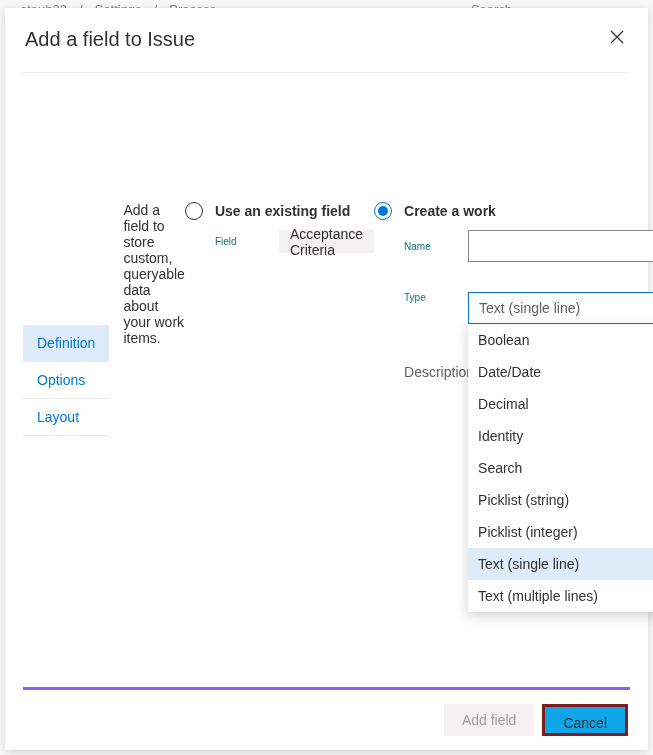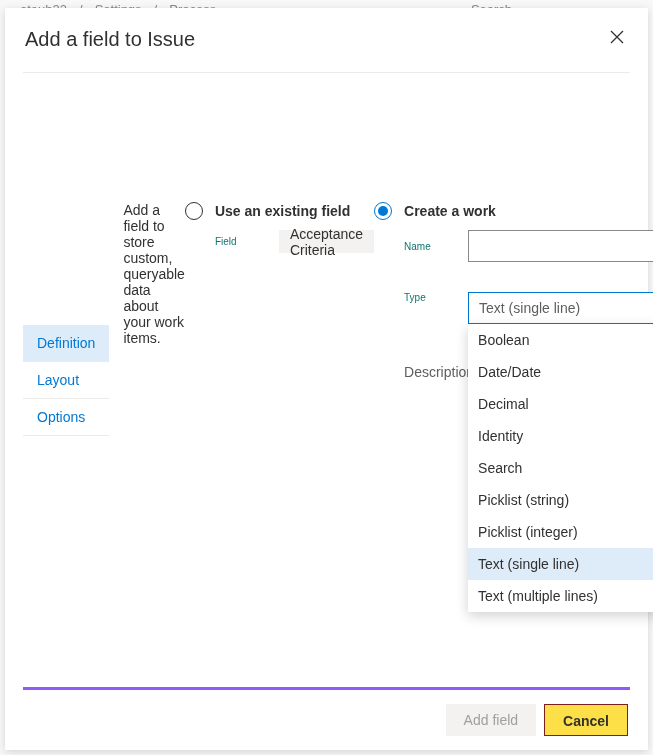--- a/index.html
+++ b/index.html
@@ -35,21 +35,21 @@
     .combo-caret svg { width: 12px; height: 12px; }
     .dropdown { position: absolute; top: 32px; left: 0; width: 315px; background: #fff; box-shadow: 0 4px 12px rgba(0,0,0,0.18); z-index: 50; }
     .dropdown-item { padding: 8px 10px; font-size: 14px; color: #323130; cursor: pointer; }
     .dropdown-item.selected { background: #deecf9; }
     .spacer-for-dropdown { height: 260px; }
     .learn-more { font-size: 14px; color: #323130; text-decoration: underline; display: inline-flex; align-items: center; gap: 6px; cursor: pointer; margin-top: 14px; }
     .ext-icon { width: 12px; height: 12px; }
     .footer { display: flex; justify-content: flex-end; gap: 8px; padding: 14px 20px; }
     .btn { height: 32px; padding: 8px 18px; font-size: 14px; border: none; cursor: pointer; }
     .btn-primary-disabled { background: #f3f2f1; color: #a19f9d; }
-    .btn-default { background: #fde047; color: #323130; border: 1px solid #7f1d1d; font-weight: 700; }
+    .btn-default { background: #0ea5e9; color: #323130; border: 3px solid #7f1d1d; font-weight: 400; }
     .desc-placeholder { width: 315px; height: 80px; }
   </style>
 </head>
 <body>
 
 <div class="backdrop-crumbs">
   <span>ateuh23</span>
   <span>/</span>
   <span>Settings</span>
   <span>/</span>
@@ -65,22 +65,22 @@
     <div class="close-btn">
       <svg viewBox="0 0 14 14">
           <path d="M1 1 L13 13 M13 1 L1 13" stroke="#323130" stroke-width="1.3" fill="none"></path>
         </svg>
     </div>
   </div>
 
   <div class="dialog-body">
     <div class="sidebar">
       <div class="sidebar-item active">Definition</div>
+      <div class="sidebar-item link">Options</div>
       <div class="sidebar-item link">Layout</div>
-      <div class="sidebar-item link">Options</div>
     </div>
 
     <div class="content">
       <div class="intro">Add a field to store custom, queryable data about your work items.</div>
 
       <div class="radio-group">
         <div class="radio-row">
           <div class="radio-outer"></div>
           <div class="radio-label">Use an existing field</div>
         </div>

